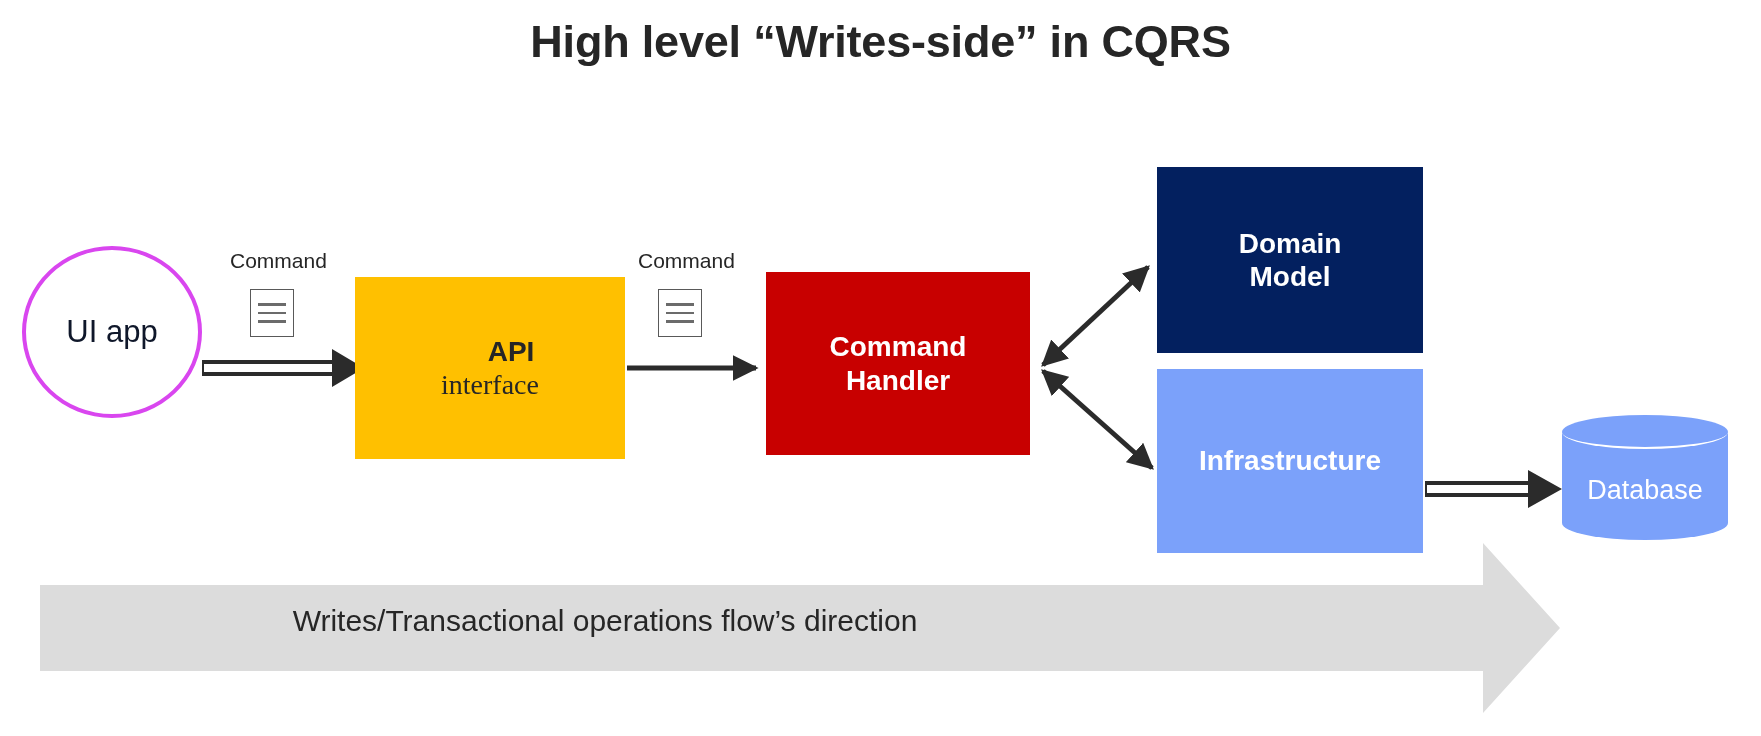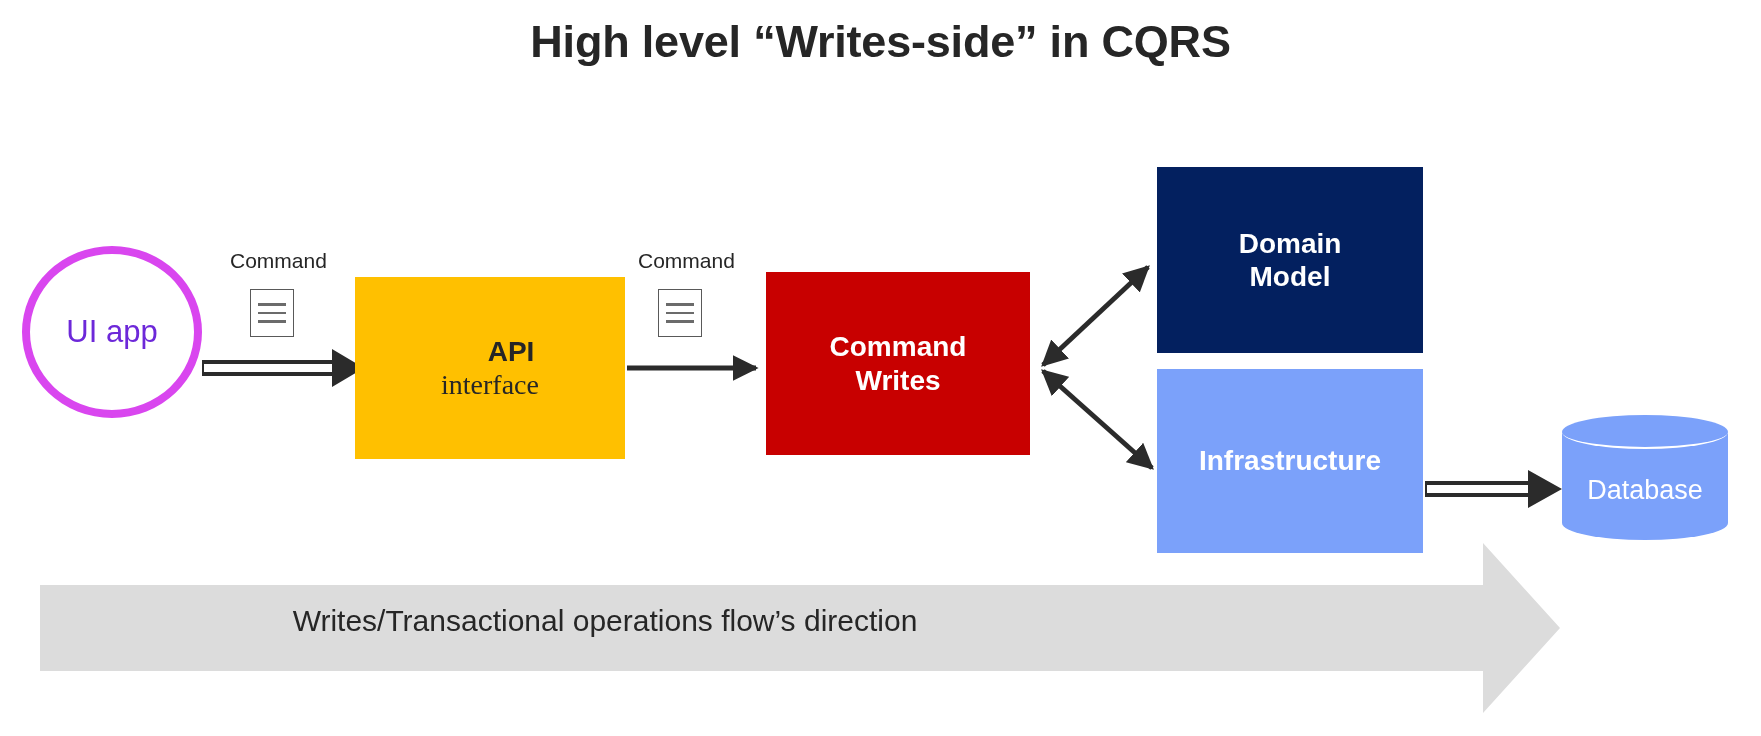--- a/index.html
+++ b/index.html
@@ -47,25 +47,25 @@
     color: #262626;
     letter-spacing: -0.2px;
   }
 
   
   #ui-app {
     left: 22px;
     top: 246px;
     width: 180px;
     height: 172px;
-    border: 8px solid #d946ef;
+    border: 4px solid #d946ef;
     border-radius: 50%;
     background: #ffffff;
     font-size: 31px;
-    color: #6d28d9;
+    color: #0f172a;
   }
 
   
   #api-box {
     left: 355px;
     top: 277px;
     width: 270px;
     height: 182px;
     background: #FFC000;
     color: #262626;
@@ -249,21 +249,21 @@
 
   <div class="cmd-label" id="cmd-label-2">Command</div>
   <div class="doc-icon" id="doc-icon-2">
     <i></i>
       <i></i>
       <i></i>
   </div>
 
   <div class="node" id="cmd-handler-box">
     <span>Command</span>
-    <span>Writes</span>
+    <span>Handler</span>
   </div>
 
   <div class="node" id="domain-model-box">
     <span>Domain</span>
     <span>Model</span>
   </div>
 
   <div class="node" id="infrastructure-box">
     <span>Infrastructure</span>
   </div>

